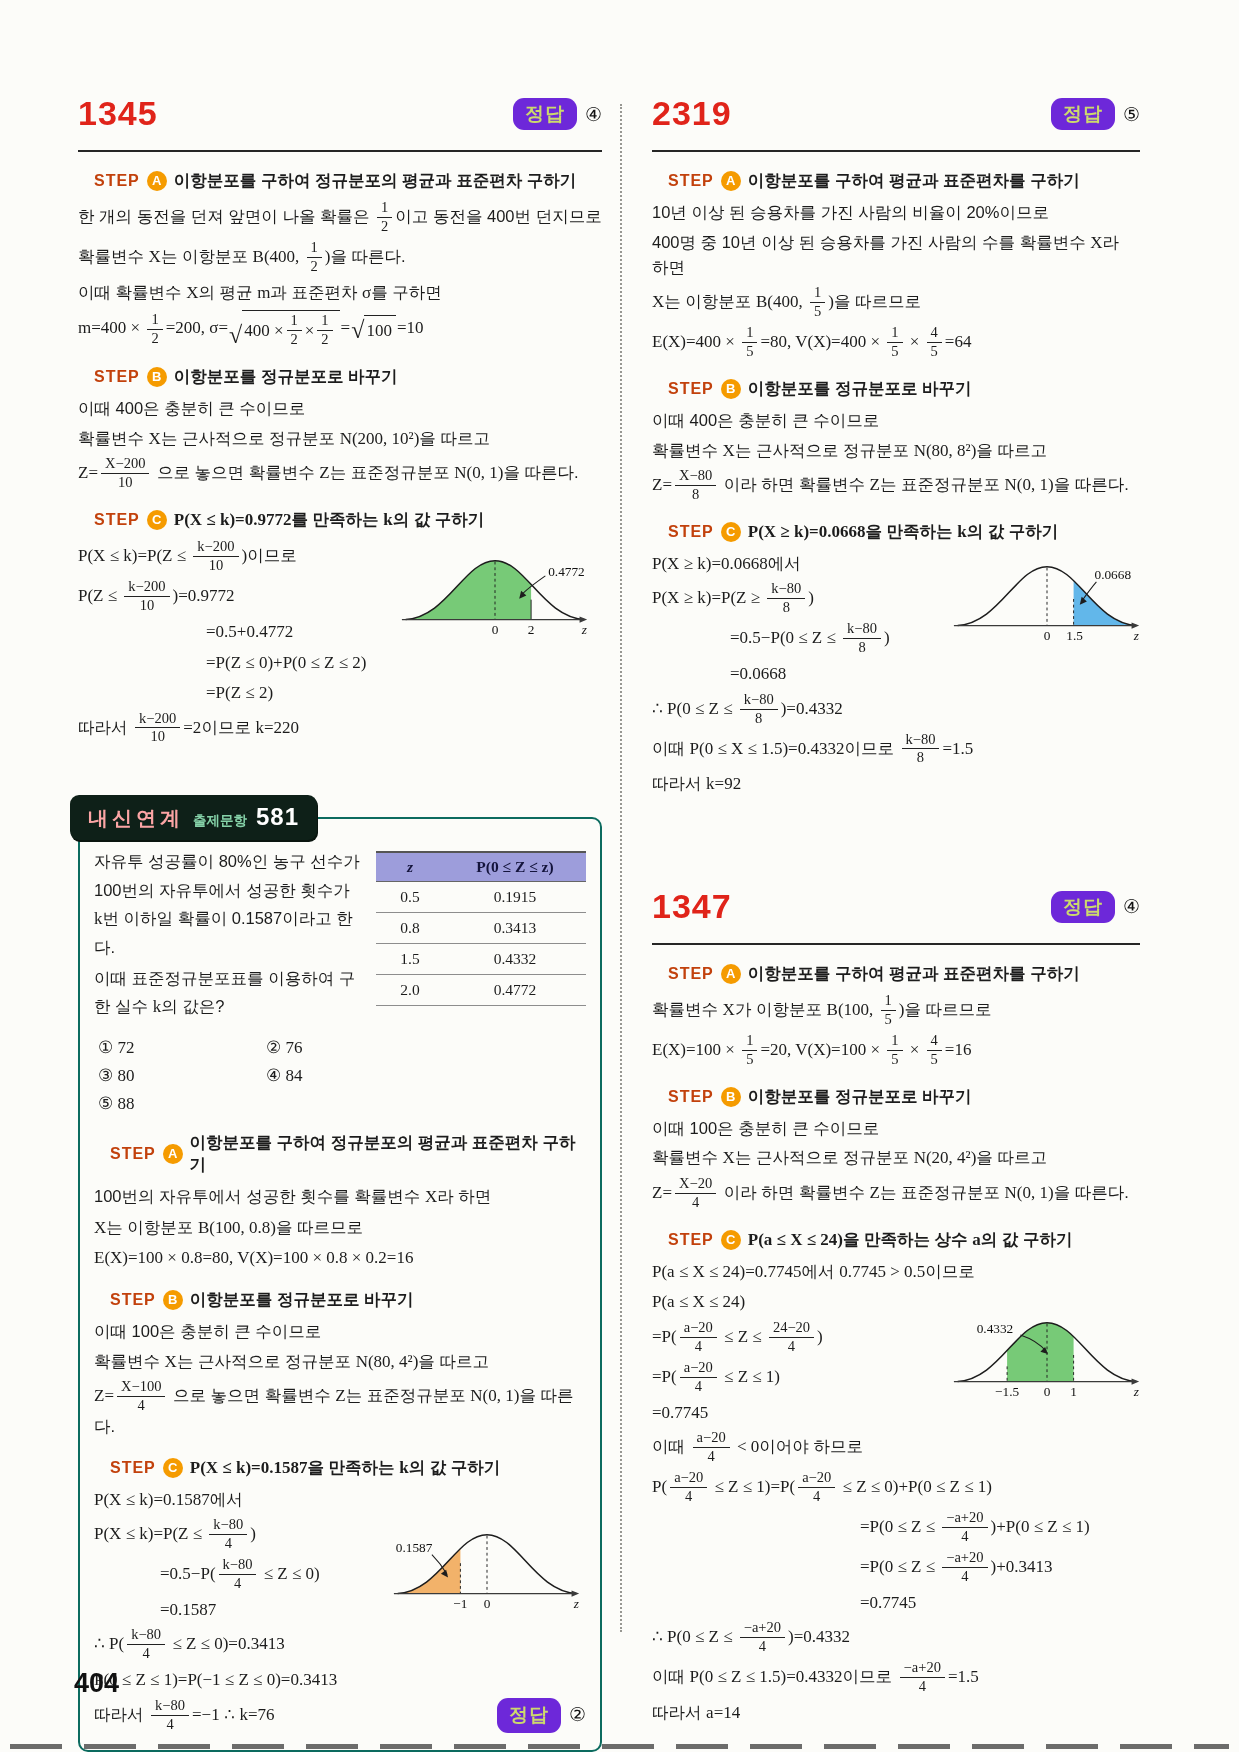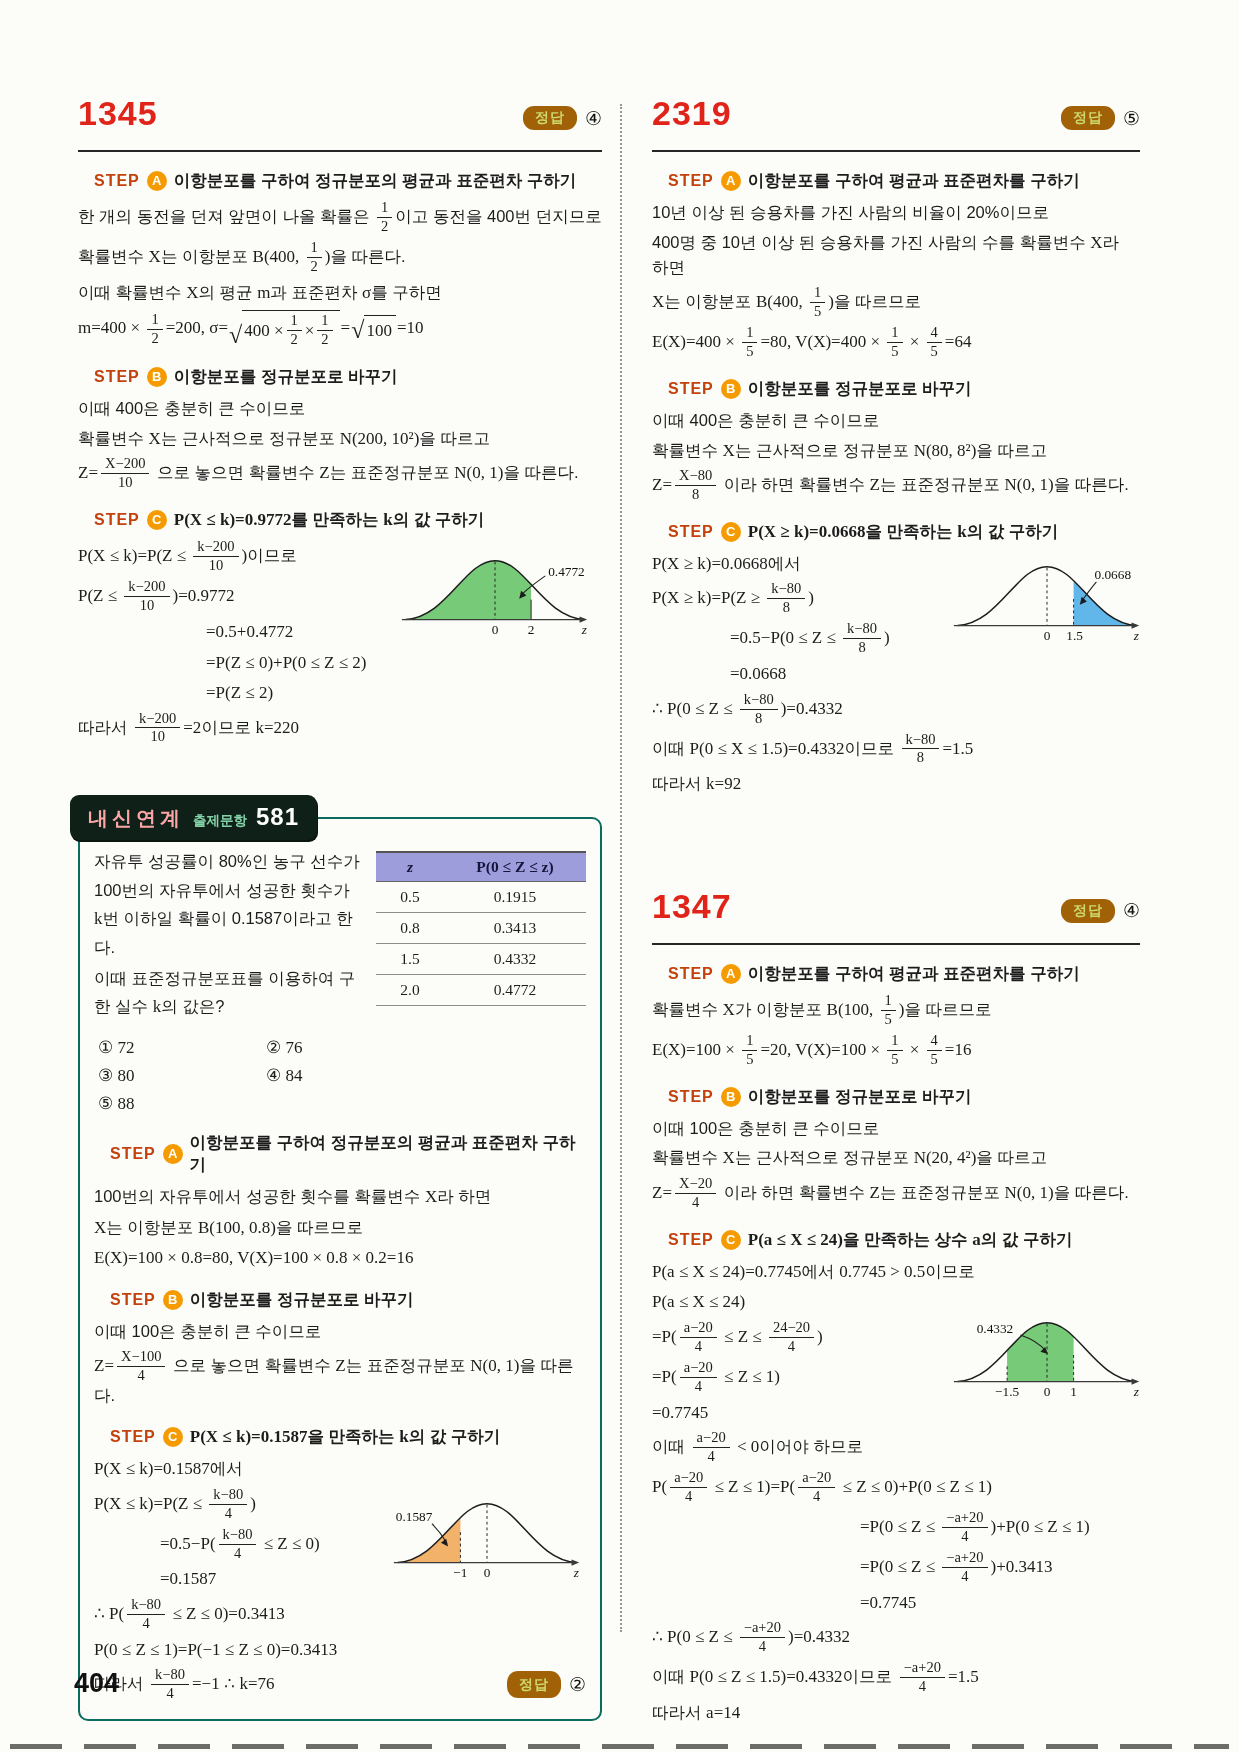--- a/index.html
+++ b/index.html
@@ -9,21 +9,21 @@
   .col{position:absolute;top:96px;}
   .col-left{left:78px;width:524px;}
   .col-right{left:652px;width:488px;}
   .divider{position:absolute;left:620px;top:104px;height:1528px;border-left:2px dotted #979792;}
 
   
   .prob-head{display:flex;justify-content:space-between;align-items:flex-end;
              border-bottom:2.5px solid #262626;padding-bottom:20px;margin-bottom:14px;}
   .prob-num{font-size:34px;font-weight:800;color:#e0241a;letter-spacing:1px;line-height:1;}
   .ansrow{display:flex;align-items:center;gap:8px;}
-  .badge{background:#a16207;color:#ccd96d;font-weight:700;font-size:14px;
+  .badge{background:#6d28d9;color:#ccd96d;font-weight:700;font-size:19px;
          padding:3px 12px;border-radius:11px;letter-spacing:1px;}
   .ans-circle{font-size:19px;color:#111;font-family:"Liberation Serif",serif;}
 
   
   .step{margin-top:18px;}
   .step-head{display:flex;align-items:center;gap:7px;margin-bottom:8px;}
   .step-word{color:#c2410c;font-weight:800;font-size:16px;letter-spacing:1px;margin-left:16px;}
   .step-circ{display:inline-block;width:20px;height:20px;border-radius:50%;background:#f59b00;
              color:#fff;font-weight:800;font-size:13px;line-height:20px;text-align:center;}
   .ttl{font-size:16.5px;}
@@ -268,20 +268,21 @@
         <div class="ln"><span class="mm">E(X)=100 × 0.8=80,  V(X)=100 × 0.8 × 0.2=16</span></div>
       </div>
 
       <div class="step">
         <div class="step-head">
           <span class="step-word">STEP</span>
           <span class="step-circ">B</span>
           <span class="ttl"><span class="kr">이항분포를 정규분포로 바꾸기</span></span>
         </div>
         <div class="ln"><span class="kr">이때 100은 충분히 큰 수이므로</span></div>
+        <div class="ln"><span class="kr">확률변수 </span><span class="mm">X</span><span class="kr">는 근사적으로 정규분포 </span><span class="mm">N(80, 4²)</span><span class="kr">을 따르고</span></div>
         <div class="ln"><span class="mm">Z=</span><span class="frac">
               <span class="fnum">X−100</span>
               <span class="fden">4</span>
             </span><span class="kr"> 으로 놓으면 확률변수 </span><span class="mm">Z</span><span class="kr">는 표준정규분포 </span><span class="mm">N(0, 1)</span><span class="kr">을 따른다.</span></div>
       </div>
 
       <div class="step has-graph">
         <div class="step-head">
           <span class="step-word">STEP</span>
           <span class="step-circ">C</span>

